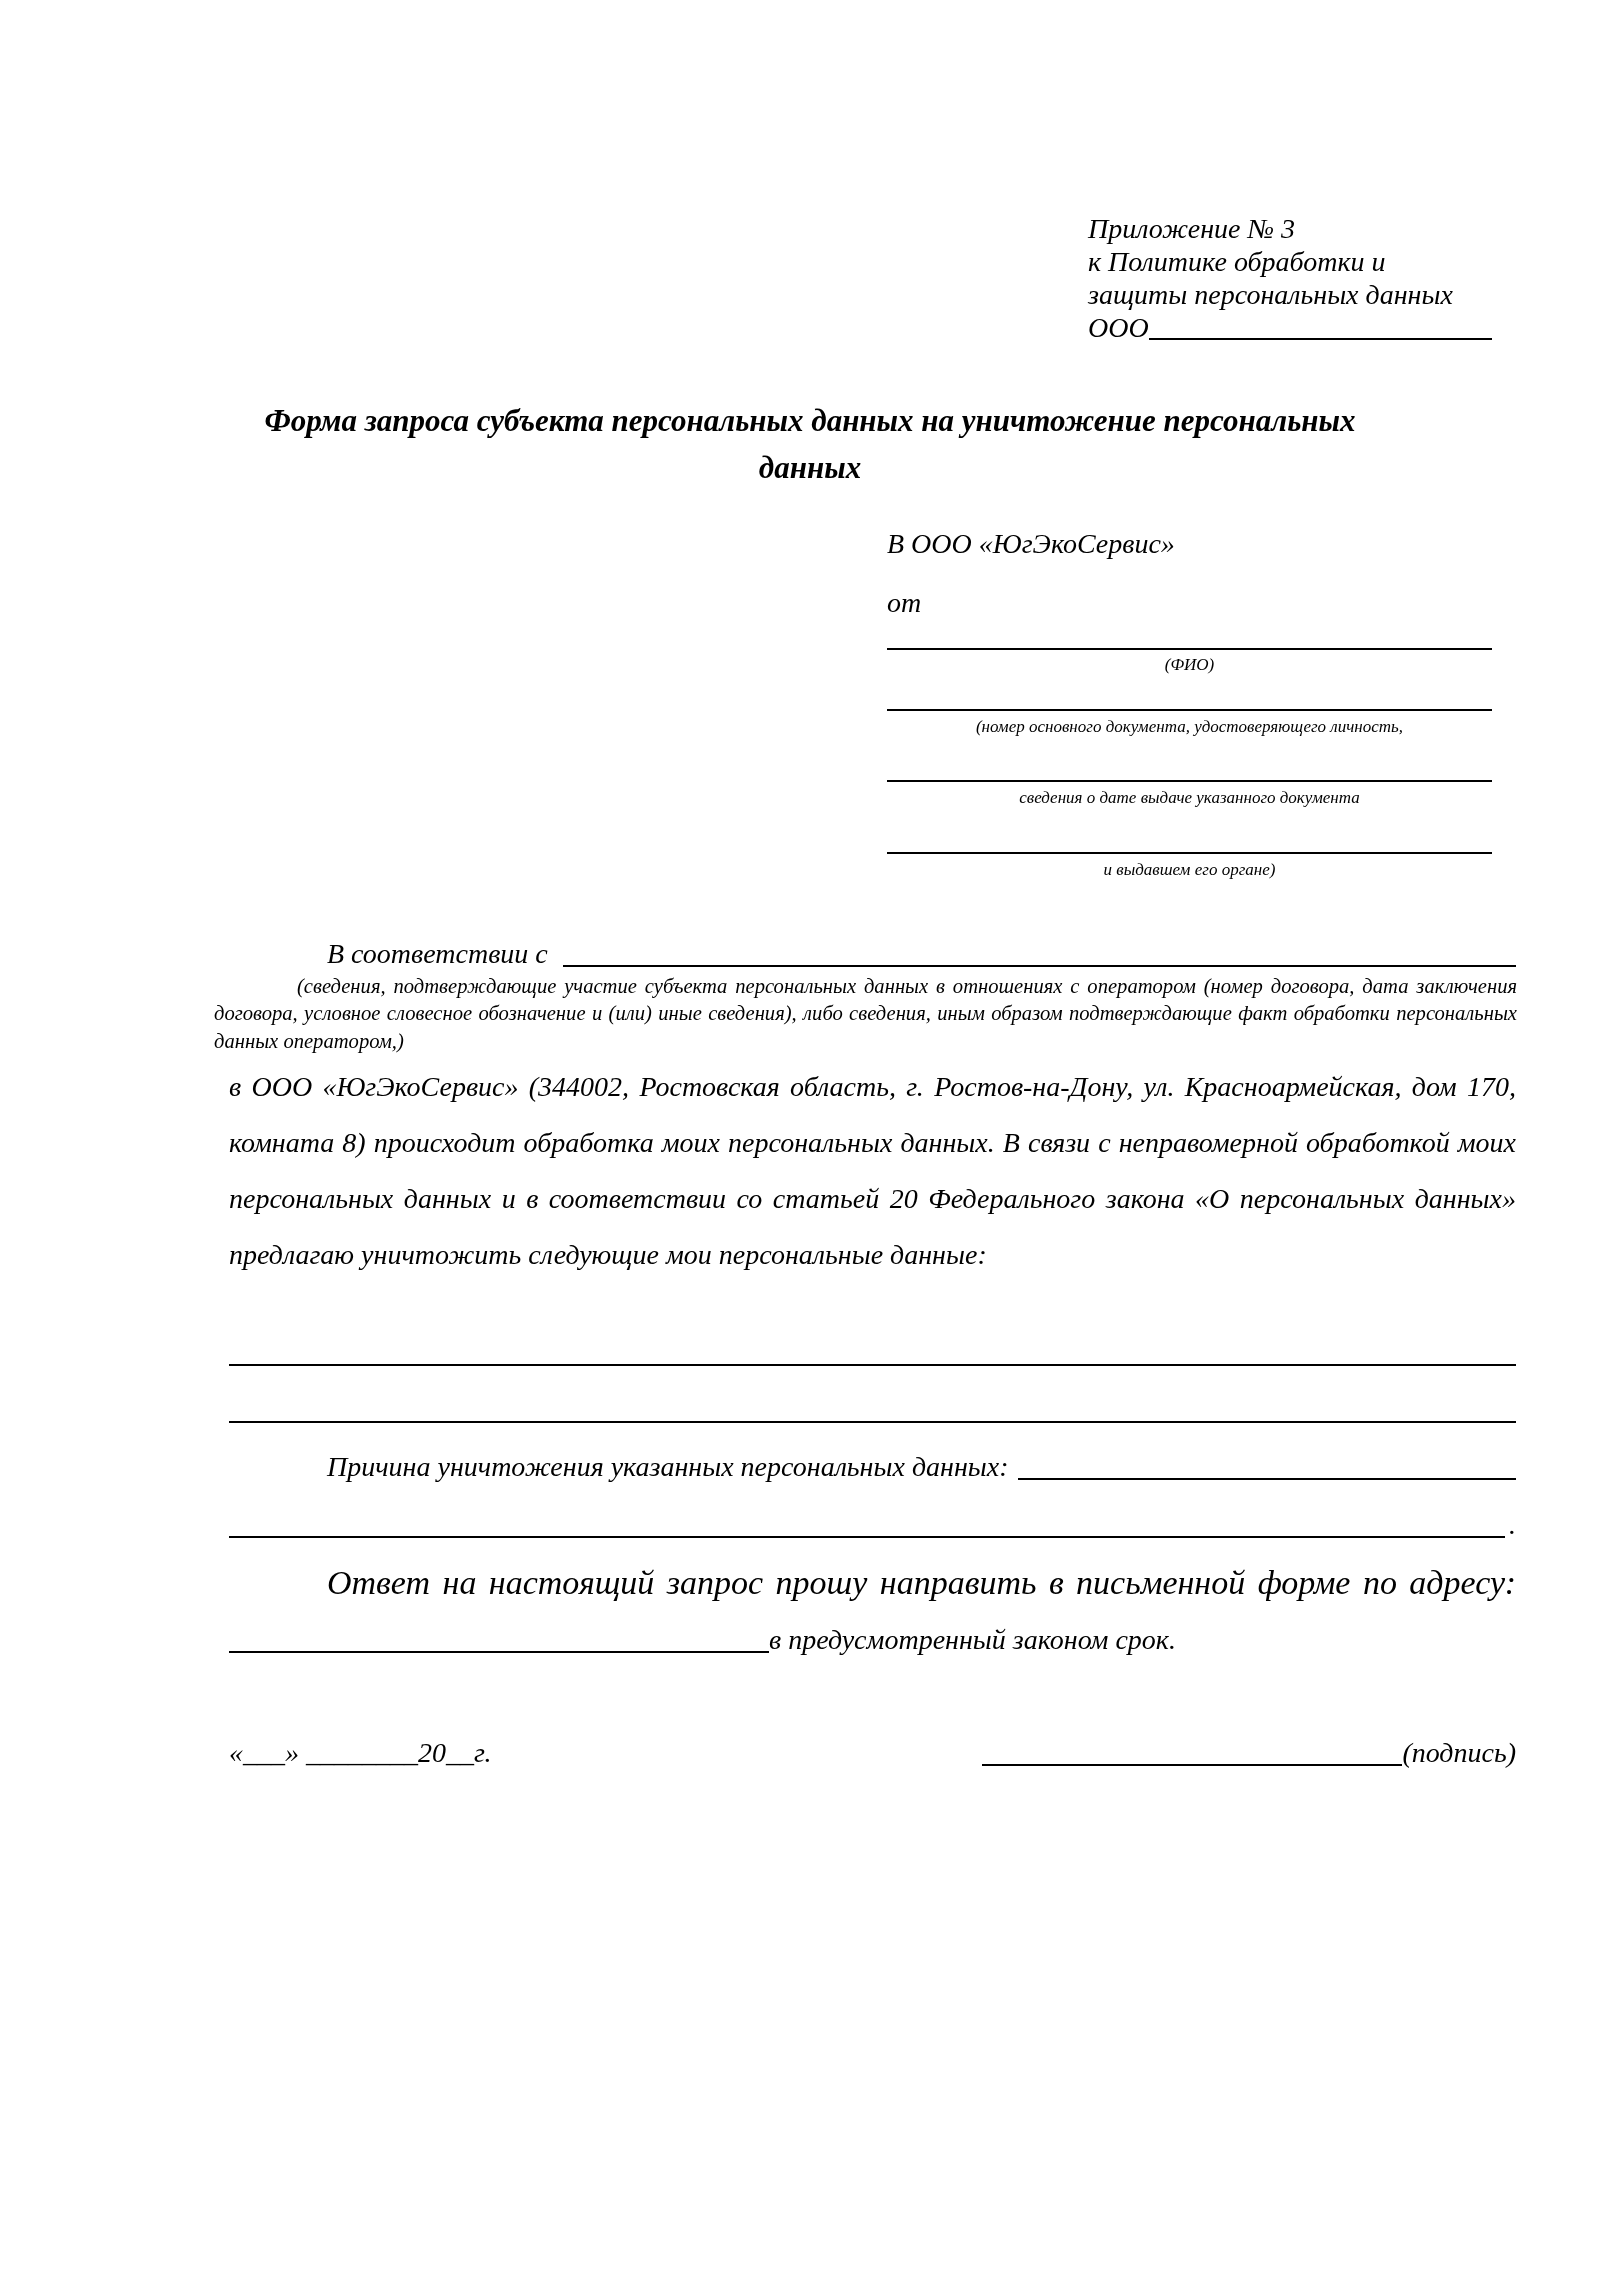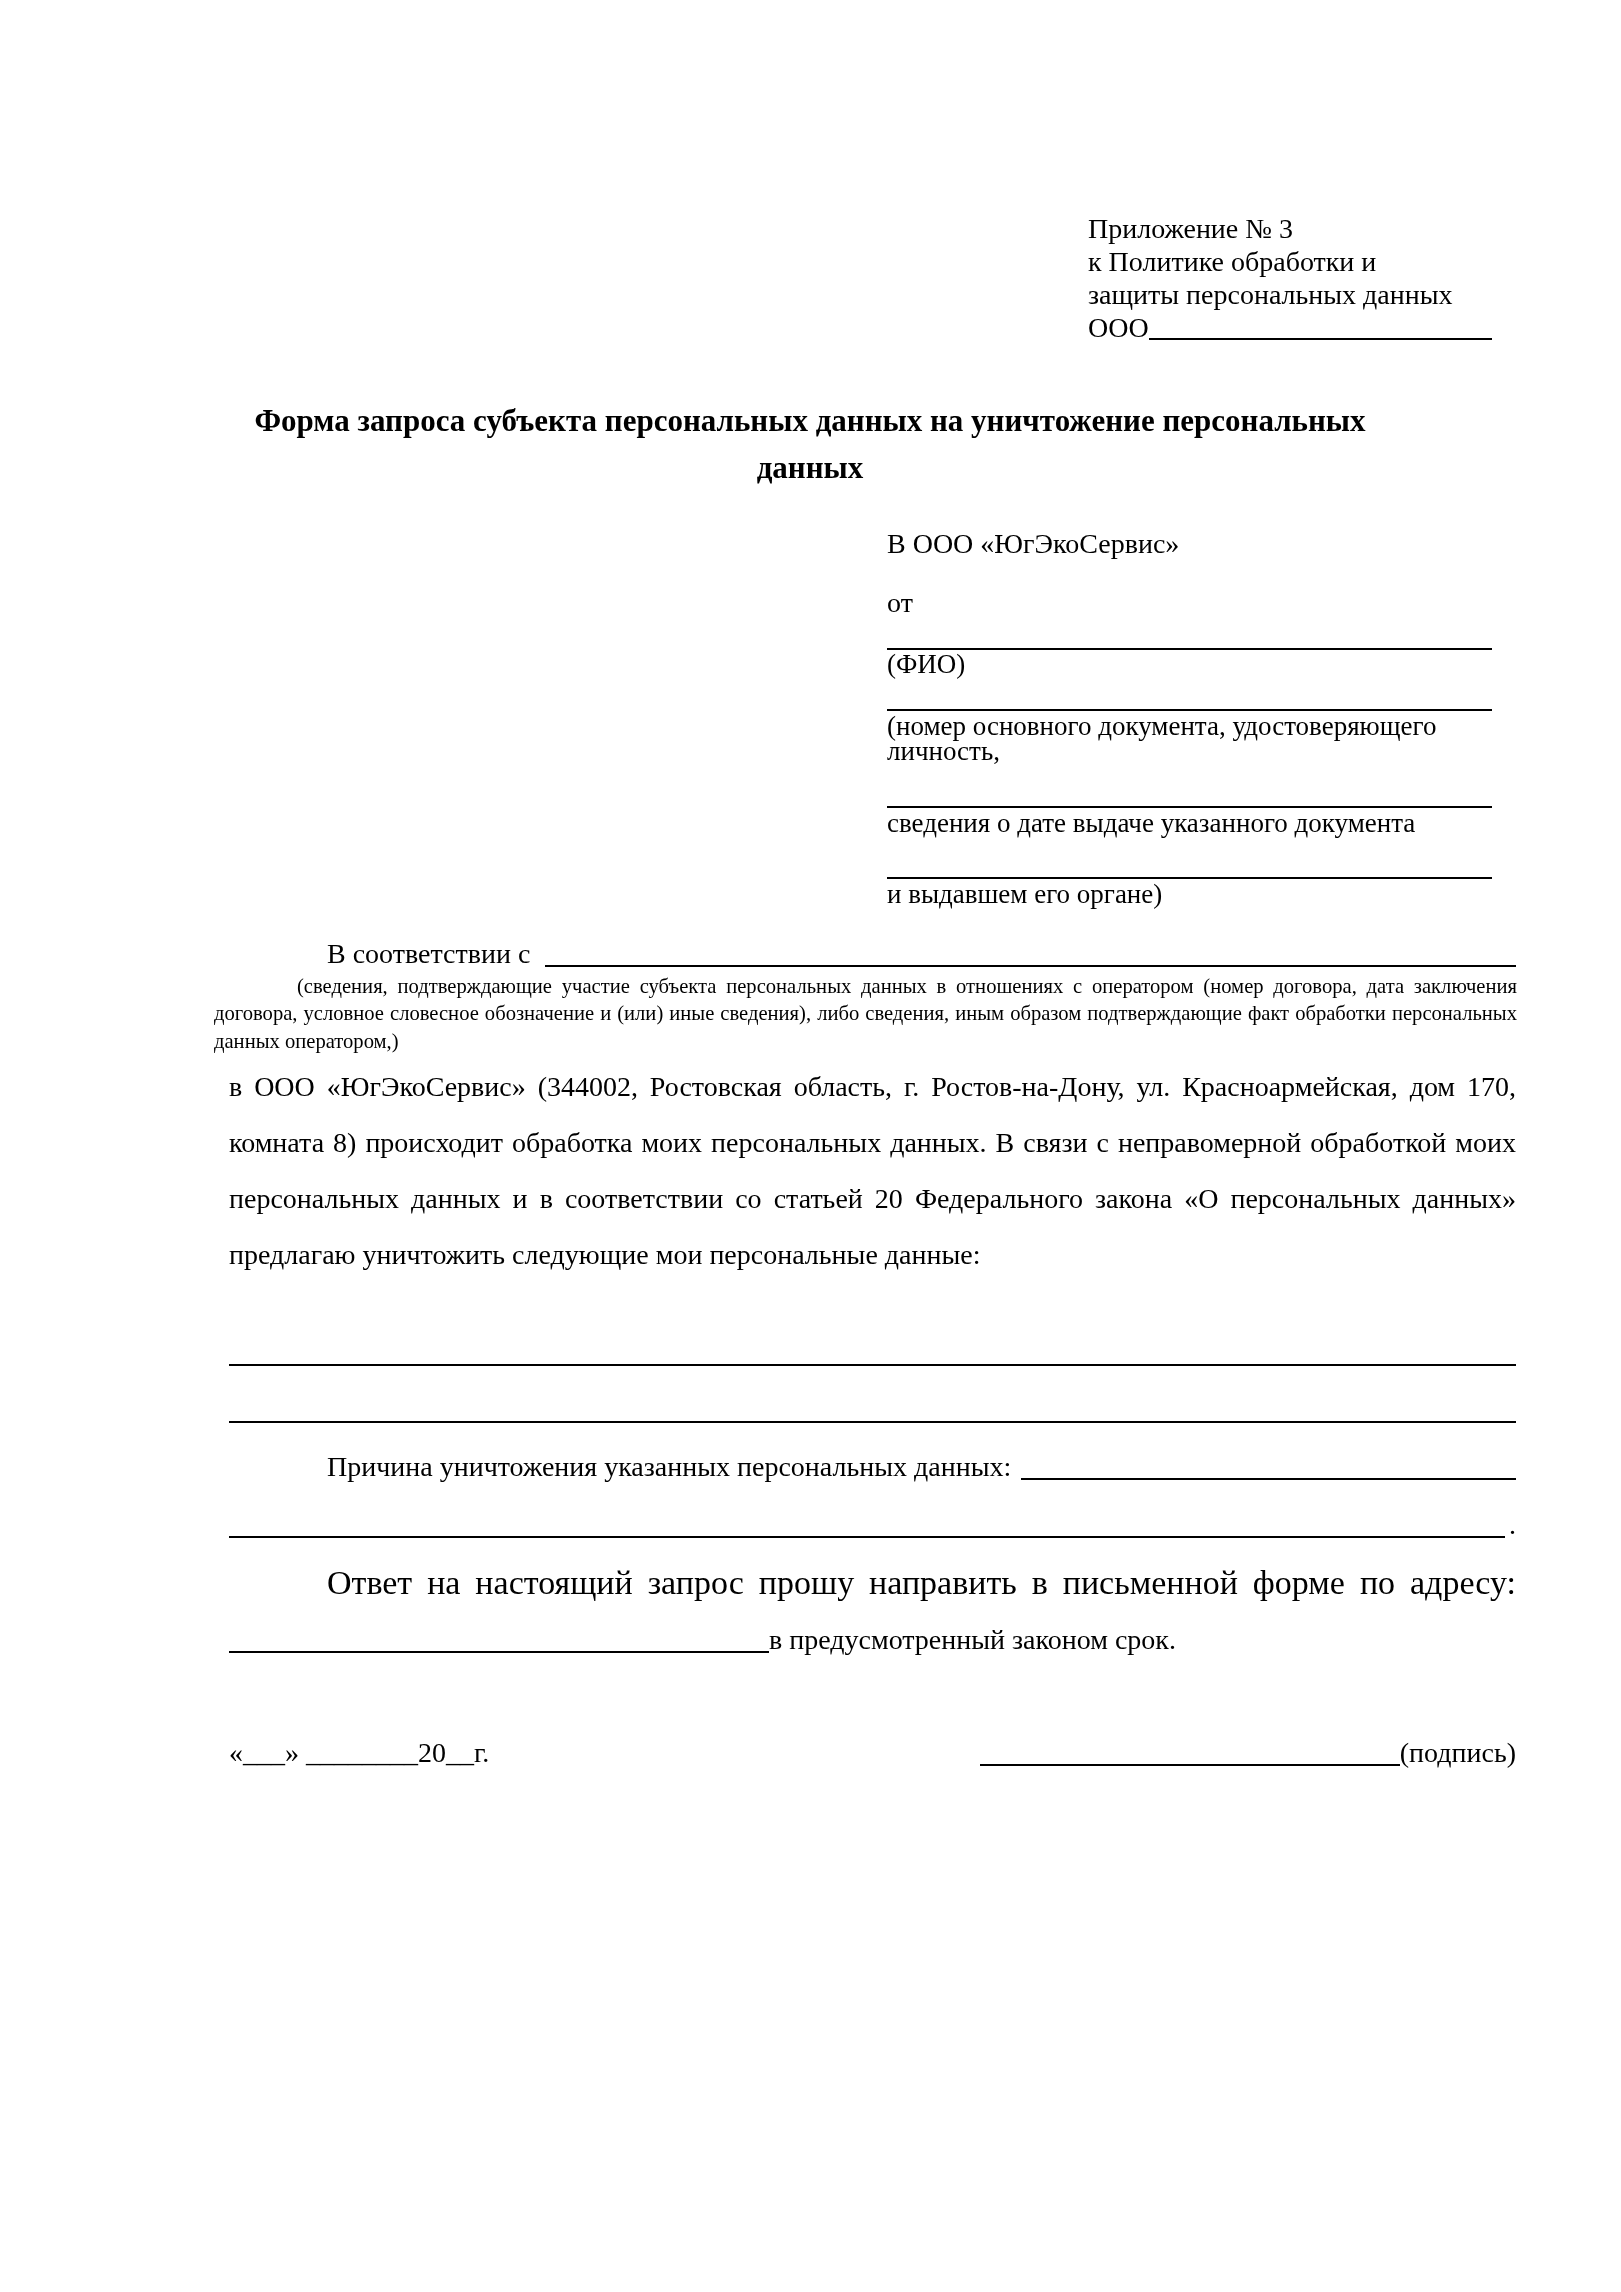--- a/index.html
+++ b/index.html
@@ -1,15 +1,15 @@
 <!DOCTYPE html>
 <html><head>
 <meta charset="utf-8">
 <style>
-  * { margin: 0; padding: 0; box-sizing: border-box; }
+  * { margin: 0; padding: 0; box-sizing: border-box; font-style: italic; }
   html, body { background: #ffffff; }
   .page {
     position: relative;
     width: 1621px;
     height: 2293px;
     background: #ffffff;
     color: #000000;
     font-family: "Liberation Serif", "DejaVu Serif", serif;
     overflow: hidden;
   }
@@ -41,22 +41,22 @@
     font-size: 28px;
     line-height: 33px;
   }
   .addressee .from-label { margin-top: 25.5px; }
   .u-line { height: 0; border-bottom: 2px solid #000; }
   .u-line.l1 { margin-top: 29px; }
   .u-line.l2 { margin-top: 31px; }
   .u-line.l3 { margin-top: 41px; }
   .u-line.l4 { margin-top: 41px; }
   .u-caption {
-    text-align: left;
-    font-size: 27px;
+    text-align: center;
+    font-size: 17px;
     line-height: 25.5px;
     margin-top: 2.9px;
   }
   
   .accordance-line {
     position: absolute;
     left: 229px; top: 936px;
     width: 1287px;
     display: flex;
     font-size: 28px;

